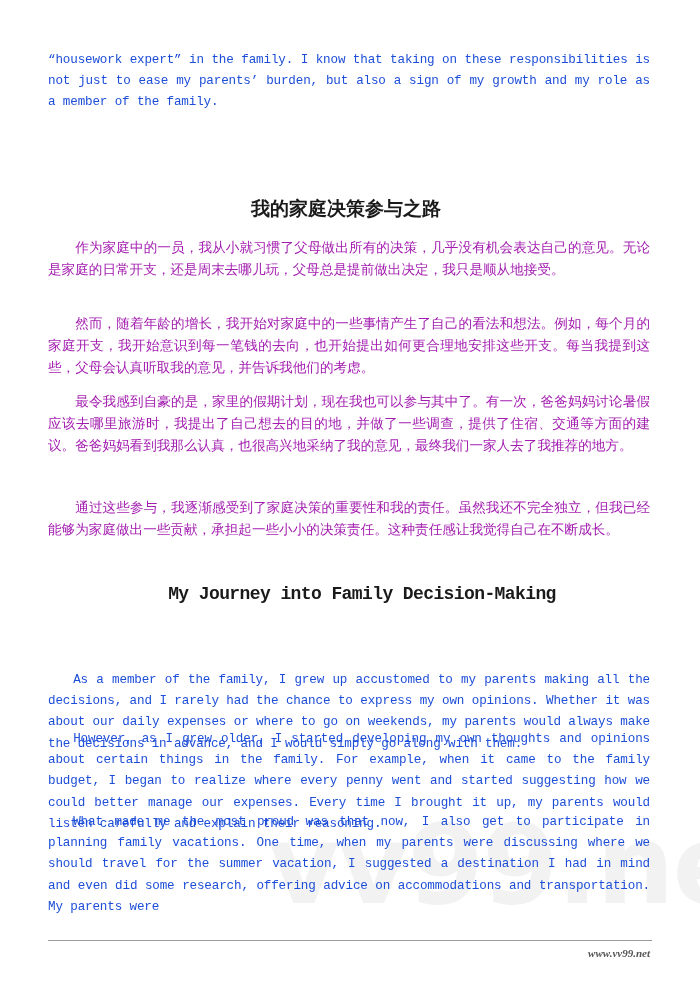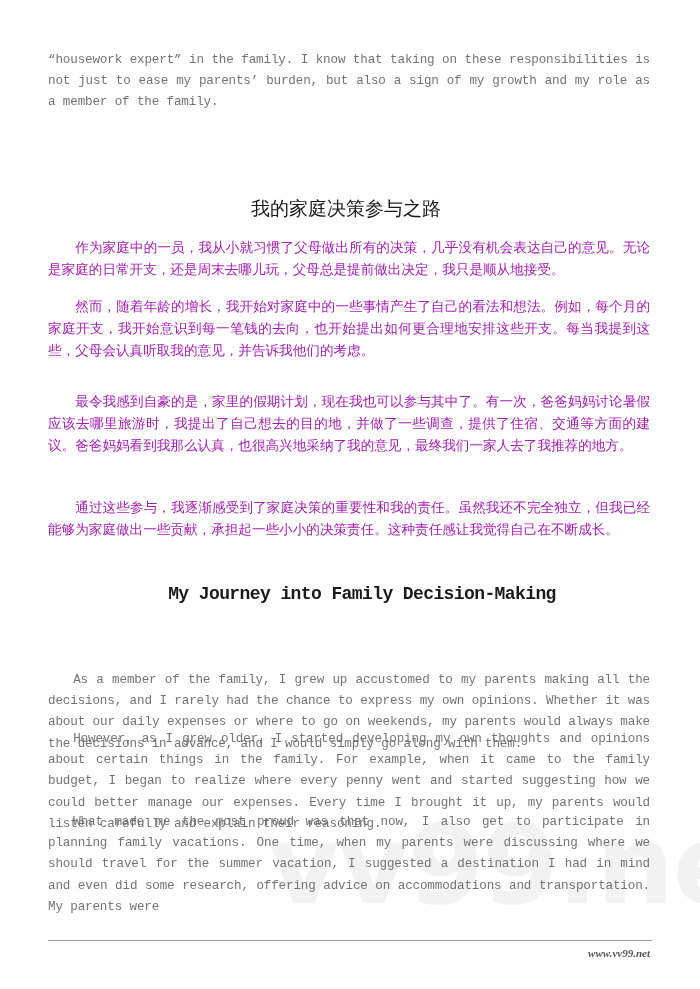--- a/index.html
+++ b/index.html
@@ -19,21 +19,21 @@
       left: 0; top: 0;
       width: 700px;
       height: 989px;
     }
     .en-text {
       font-family: "Liberation Mono", "DejaVu Sans Mono", monospace;
       font-size: 12.6px;
       line-height: 21.2px;
       letter-spacing: -0.15px;
       text-align: justify;
-      color: #737373;
+      color: #1d4ed8;
       margin: 0;
     }
     .cn-text {
       font-family: "DejaVu Serif", "Liberation Serif", serif;
       font-size: 13.6px;
       line-height: 22px;
       text-align: justify;
       color: #a21caf;
       margin: 0;
     }
@@ -43,21 +43,21 @@
       width: 602px;
     }
     .indent { text-indent: 2em; }
     .title-cn {
       position: absolute;
       left: 0;
       width: 692px;
       top: 196px;
       text-align: center;
       font-family: "DejaVu Sans", "Liberation Sans", sans-serif;
-      font-weight: normal;
+      font-weight: bold;
       font-size: 19px;
       color: #1a1a1a;
       margin: 0;
     }
     .title-en {
       position: absolute;
       left: 12px;
       width: 700px;
       top: 584px;
       text-align: center;
@@ -107,21 +107,21 @@
 <div class="page">
 
   <div class="watermark">vv99.net</div>
 
   <p class="en-text block" style="top:50px;">“housework expert” in the family. I know that taking on these responsibilities is not just to ease my parents’ burden, but also a sign of my growth and my role as a member of the family.</p>
 
   <h2 class="title-cn">我的家庭决策参与之路</h2>
 
   <div>
     <p class="cn-text block indent" style="top:236px;">作为家庭中的一员，我从小就习惯了父母做出所有的决策，几乎没有机会表达自己的意见。无论是家庭的日常开支，还是周末去哪儿玩，父母总是提前做出决定，我只是顺从地接受。</p>
-    <p class="cn-text block indent" style="top:295px;">然而，随着年龄的增长，我开始对家庭中的一些事情产生了自己的看法和想法。例如，每个月的家庭开支，我开始意识到每一笔钱的去向，也开始提出如何更合理地安排这些开支。每当我提到这些，父母会认真听取我的意见，并告诉我他们的考虑。</p>
+    <p class="cn-text block indent" style="top:312px;">然而，随着年龄的增长，我开始对家庭中的一些事情产生了自己的看法和想法。例如，每个月的家庭开支，我开始意识到每一笔钱的去向，也开始提出如何更合理地安排这些开支。每当我提到这些，父母会认真听取我的意见，并告诉我他们的考虑。</p>
     <p class="cn-text block indent" style="top:390px;">最令我感到自豪的是，家里的假期计划，现在我也可以参与其中了。有一次，爸爸妈妈讨论暑假应该去哪里旅游时，我提出了自己想去的目的地，并做了一些调查，提供了住宿、交通等方面的建议。爸爸妈妈看到我那么认真，也很高兴地采纳了我的意见，最终我们一家人去了我推荐的地方。</p>
     <p class="cn-text block indent" style="top:496px;">通过这些参与，我逐渐感受到了家庭决策的重要性和我的责任。虽然我还不完全独立，但我已经能够为家庭做出一些贡献，承担起一些小小的决策责任。这种责任感让我觉得自己在不断成长。</p>
   </div>
 
   <h2 class="title-en">My Journey into Family Decision-Making</h2>
 
   <div>
     <p class="en-text block indent" style="top:628px;margin-top:42px;">As a member of the family, I grew up accustomed to my parents making all the decisions, and I rarely had the chance to express my own opinions. Whether it was about our daily expenses or where to go on weekends, my parents would always make the decisions in advance, and I would simply go along with them.</p>
     <p class="en-text block indent" style="top:729px;">However, as I grew older, I started developing my own thoughts and opinions about certain things in the family. For example, when it came to the family budget, I began to realize where every penny went and started suggesting how we could better manage our expenses. Every time I brought it up, my parents would listen carefully and explain their reasoning.</p>
     <p class="en-text block indent" style="top:812px;">What made me the most proud was that now, I also get to participate in planning family vacations. One time, when my parents were discussing where we should travel for the summer vacation, I suggested a destination I had in mind and even did some research, offering advice on accommodations and transportation. My parents were</p>

